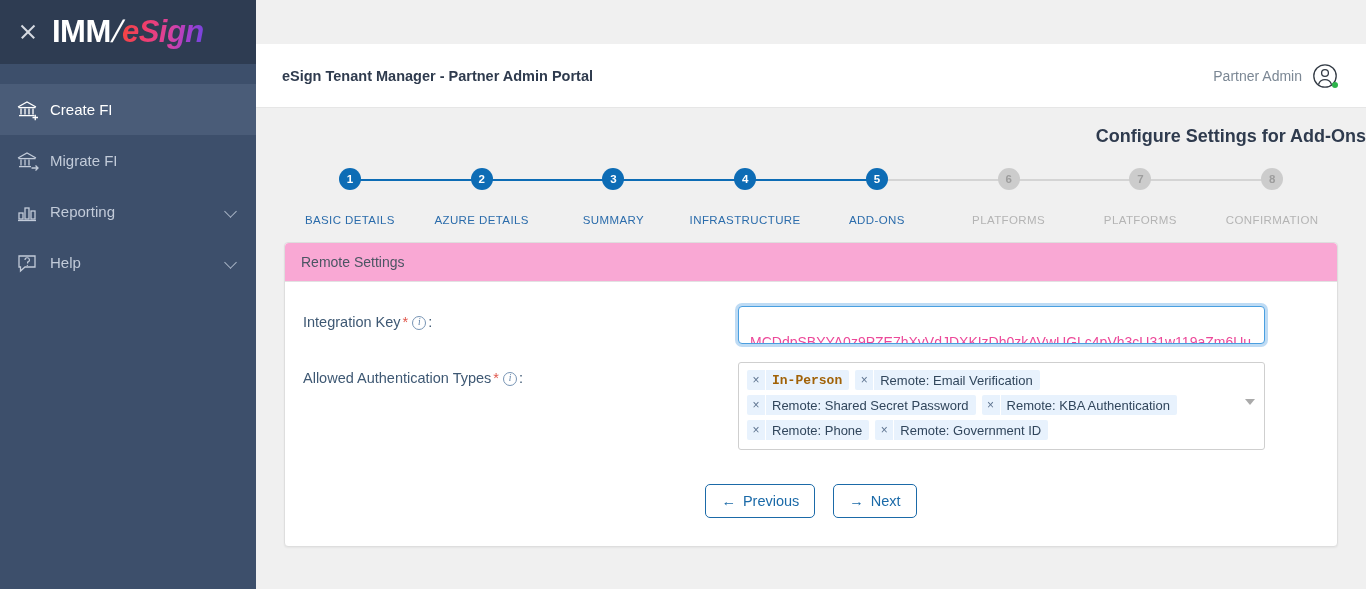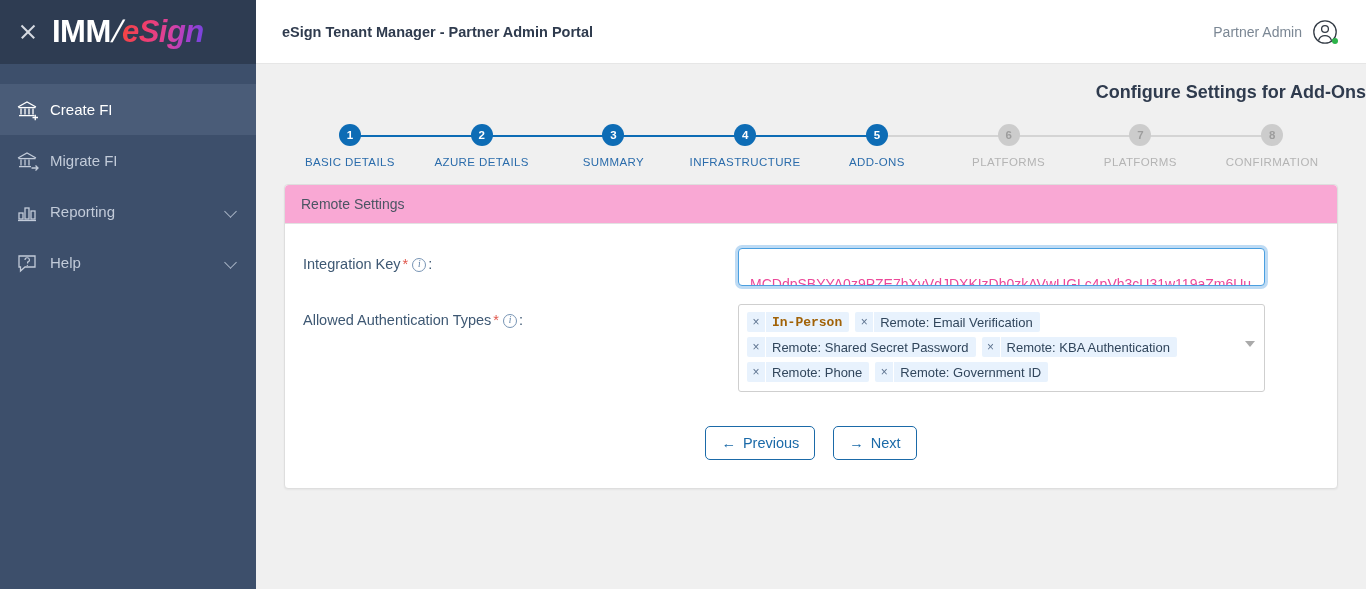--- a/index.html
+++ b/index.html
@@ -103,20 +103,21 @@
   .main { flex: 1; display: flex; flex-direction: column; background: #f0f0f0; }
 
   .topbar {
     height: 64px;
     background: #ffffff;
     display: flex;
     align-items: center;
     padding: 0 28px 0 26px;
     justify-content: space-between;
     border-bottom: 1px solid #e6e6e6;
+    margin-top: 44px;
   }
   .topbar-title { font-size: 14.5px; font-weight: bold; color: #2f3b4e; }
   .topbar-right { display: flex; align-items: center; gap: 10px; }
   .user-name { font-size: 14px; color: #7b8794; }
   .avatar { width: 26px; height: 26px; position: relative; cursor: pointer; }
   .avatar .dot {
     position: absolute; right: 0px; bottom: 1px;
     width: 6px; height: 6px; border-radius: 50%;
     background: #2cb34a;
   }
@@ -162,21 +163,21 @@
     top: 11px;
     left: 50%;
     width: 100%;
     height: 2px;
     background: #0d6cb5;
     z-index: 1;
   }
   .step.inactive .bar, .step.lastactive .bar { background: #d4d4d4; }
   .step:last-child .bar { display: none; }
   .step .slabel {
-    margin-top: 10px;
+    margin-top: 24px;
     font-size: 11.5px;
     letter-spacing: 0.4px;
     color: #2b6cab;
     white-space: nowrap;
   }
   .step.inactive .slabel { color: #b4b4b4; }
 
   
   .card {
     margin: 16px 28px 0 28px;

